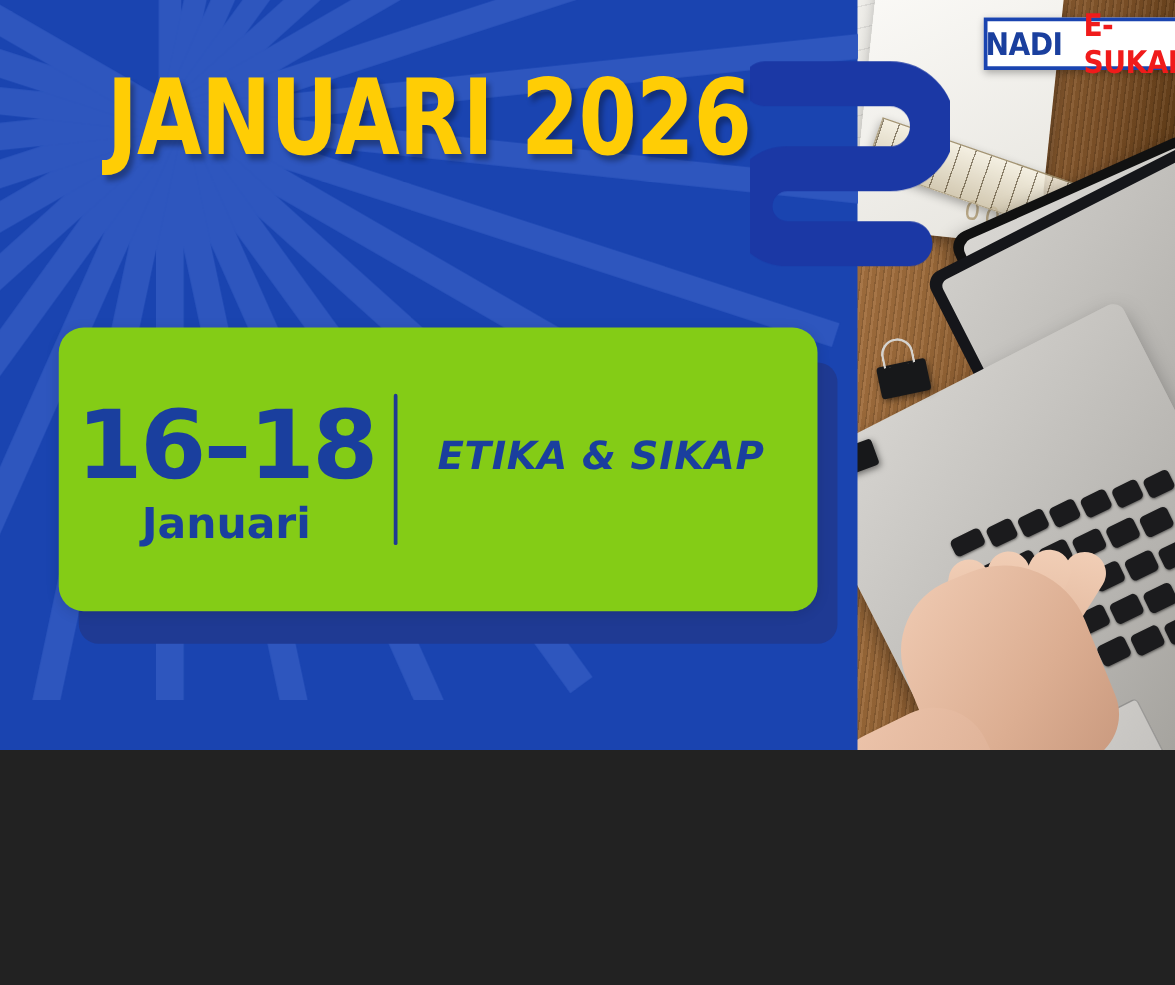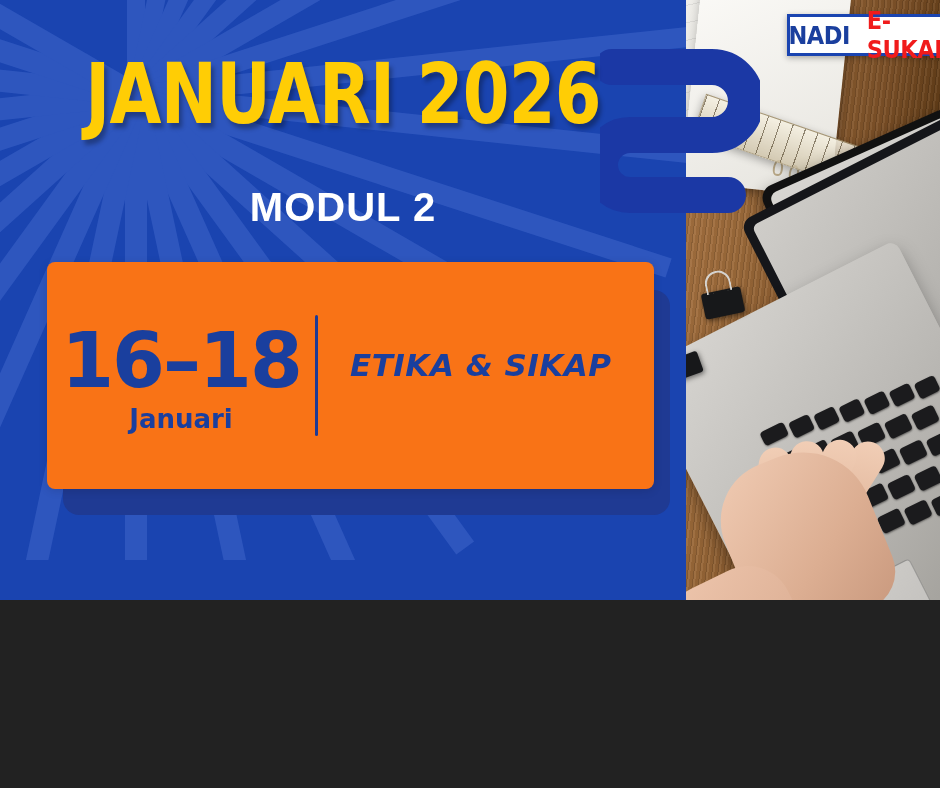--- a/index.html
+++ b/index.html
@@ -150,36 +150,36 @@
     font-size:40px;font-weight:bold;color:#ffffff;letter-spacing:1px;
   }
 
   
   .card-shadow{
     position:absolute;left:63px;top:290px;width:607px;height:225px;
     background:#1f3a93;border-radius:16px;
   }
   .card{
     position:absolute;left:47px;top:262px;width:607px;height:227px;
-    background:#f97316;border-radius:8px;
+    background:#84cc16;border-radius:20px;
     display:flex;align-items:stretch;
     box-shadow:0 2px 10px rgba(0,0,0,.12);
   }
   .card-date{
     width:268px;display:flex;flex-direction:column;
     align-items:center;justify-content:center;padding-top:8px;
   }
   .date-range{
     font-family:"DejaVu Sans", sans-serif;
     font-size:76px;font-weight:bold;color:#1a3f9e;line-height:.95;
     letter-spacing:-2px;
   }
   .date-month{
     font-family:"DejaVu Sans", sans-serif;
-    font-size:26px;font-weight:bold;color:#1a3f9e;margin-top:6px;
+    font-size:34px;font-weight:bold;color:#1a3f9e;margin-top:6px;
   }
   .divider{
     width:3px;background:#1f3a93;margin:53px 0;border-radius:2px;
   }
   .card-body{
     flex:1;display:flex;flex-direction:column;justify-content:center;
     padding-left:32px;padding-bottom:22px;font-style:italic;
   }
   .course-title{
     font-family:"DejaVu Sans", sans-serif;
@@ -343,21 +343,20 @@
   <svg class="logo-wave" viewBox="0 0 160 180">
     <path d="M12 22 H112 a34 34 0 0 1 0 68 H30 a30 30 0 0 0 0 60 H128" fill="none" stroke="#1b38a5" stroke-width="36" stroke-linecap="round" stroke-linejoin="round"></path>
   </svg>
 
   <div class="logo-badge">
     <span class="logo-nadi">NADI</span>
     <span class="logo-esukan">E-SUKAN</span>
   </div>
 
   <div class="title">JANUARI 2026</div>
-  <div class="subtitle">MODUL 2</div>
 
   <div class="card-shadow"></div>
   <div class="card">
     <div class="card-date">
       <div class="date-range">16–18</div>
       <div class="date-month">Januari</div>
     </div>
     <div class="divider"></div>
     <div class="card-body">
       <div class="course-title">ETIKA &amp; SIKAP</div>

